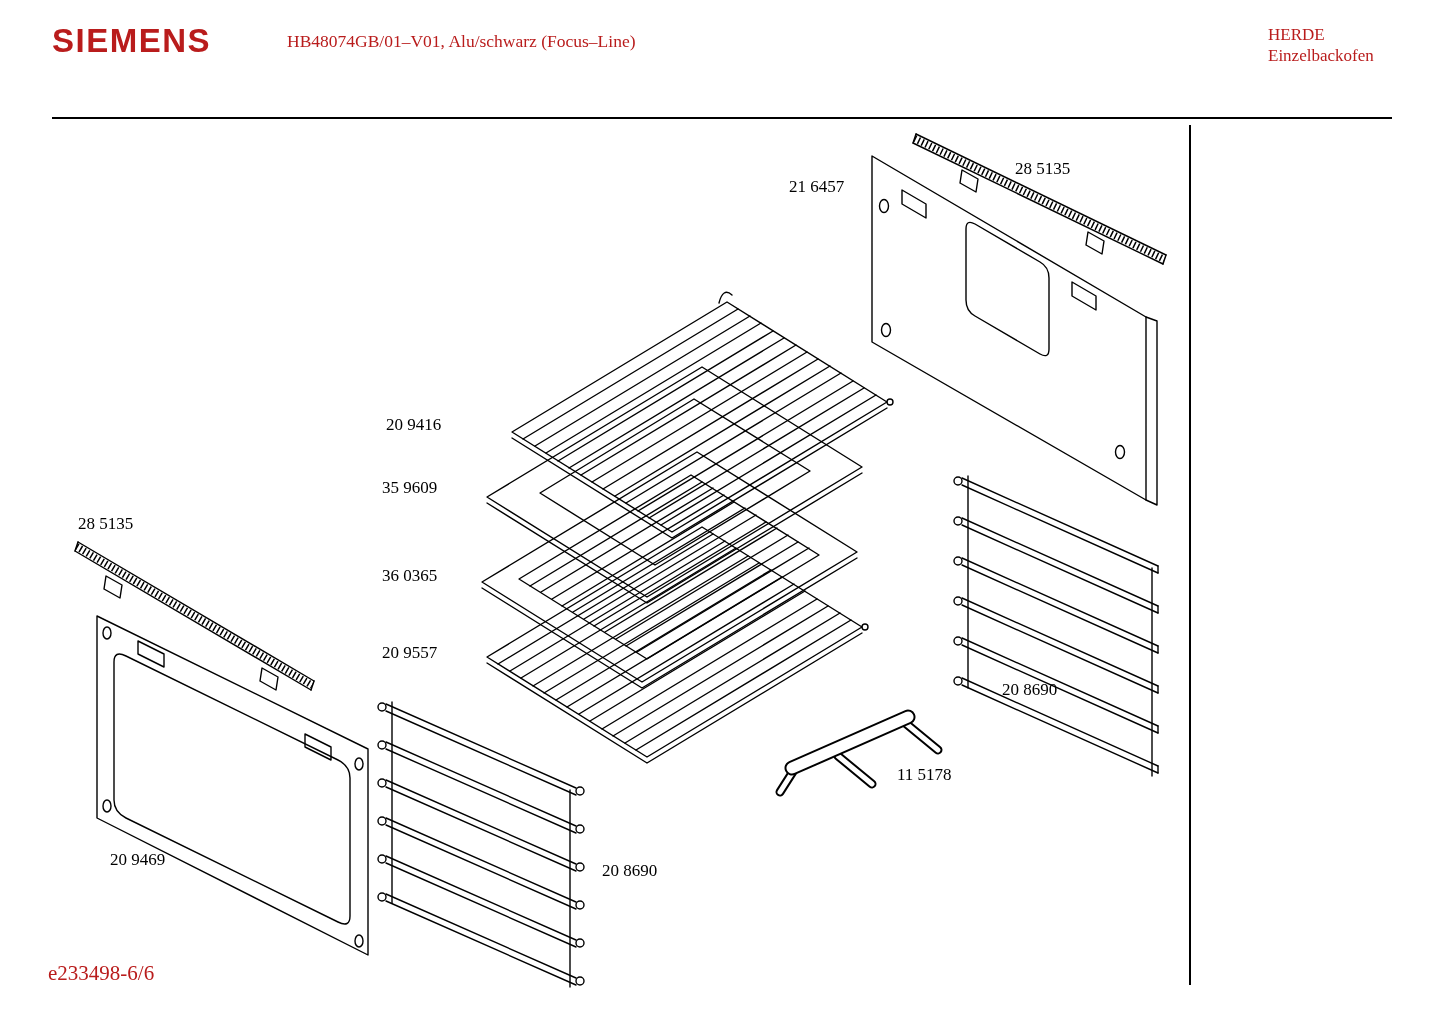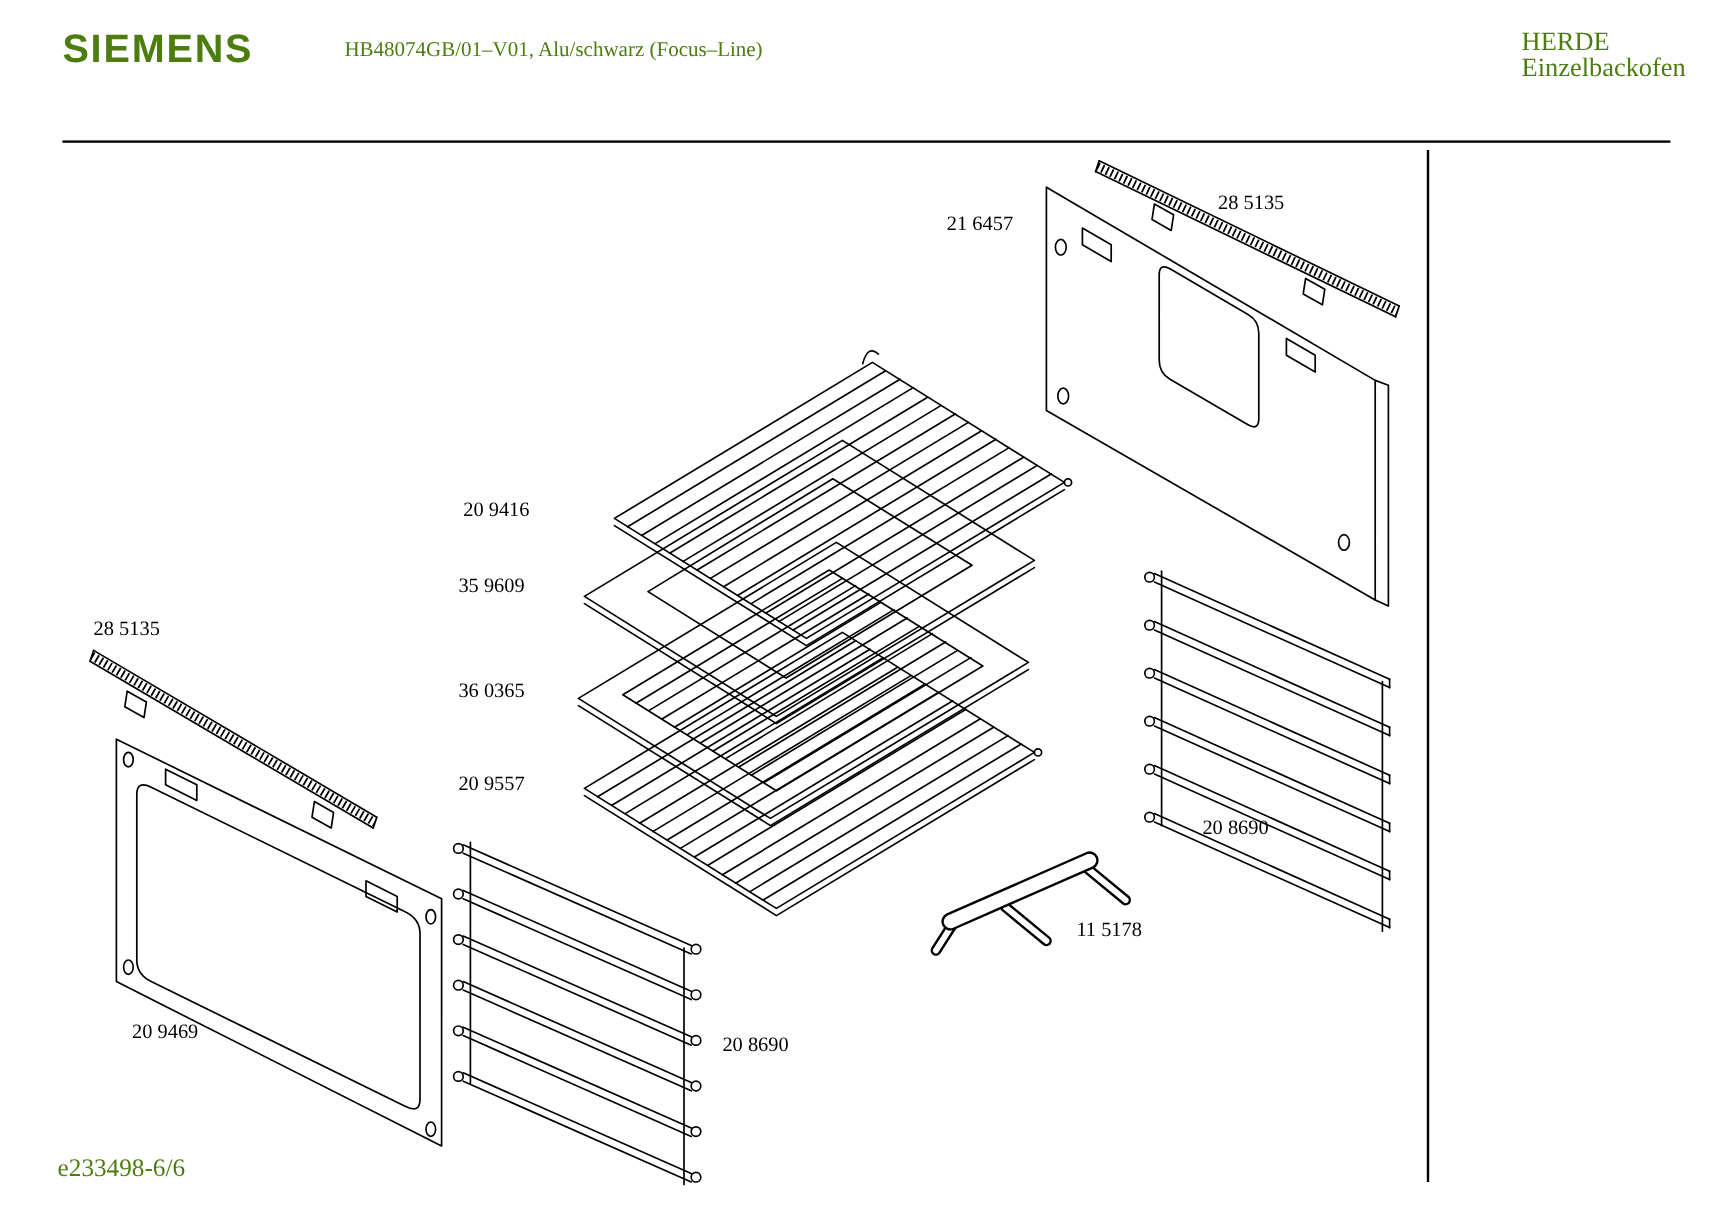--- a/index.html
+++ b/index.html
@@ -1,27 +1,27 @@
 <!DOCTYPE html>
 <html><head>
 <meta charset="utf-8">
 <style>
   * { margin:0; padding:0; box-sizing:border-box; }
   html, body { width:1442px; height:1019px; background:#ffffff; }
   .page {
     position:relative; width:1442px; height:1019px; background:#ffffff;
-    overflow:hidden; color:#4d7c0f; font-family:"Liberation Serif", serif;
+    overflow:hidden; color:#b91c1c; font-family:"Liberation Serif", serif;
   }
   .brand {
     position:absolute; left:52px; top:22px;
     font-family:"Liberation Sans", sans-serif; font-weight:700;
     font-size:33px; letter-spacing:1.5px;
   }
   .model { position:absolute; left:287px; top:31px; font-size:17.5px; }
-  .category { position:absolute; left:1268px; top:24px; font-size:22px; line-height:21px; }
+  .category { position:absolute; left:1268px; top:24px; font-size:17px; line-height:21px; }
   .rule { position:absolute; left:52px; top:117px; width:1340px; height:2px; background:#000; }
   .vline { position:absolute; left:1189px; top:125px; width:2px; height:860px; background:#000; }
   .doc-code { position:absolute; left:48px; top:961px; font-size:21px; }
   svg.diagram { position:absolute; left:0; top:0; }
   .labels text { font-family:"Liberation Serif", serif; font-size:17px; fill:#000; stroke:none; }
 </style>
 </head>
 <body>
 
 <div class="page">

